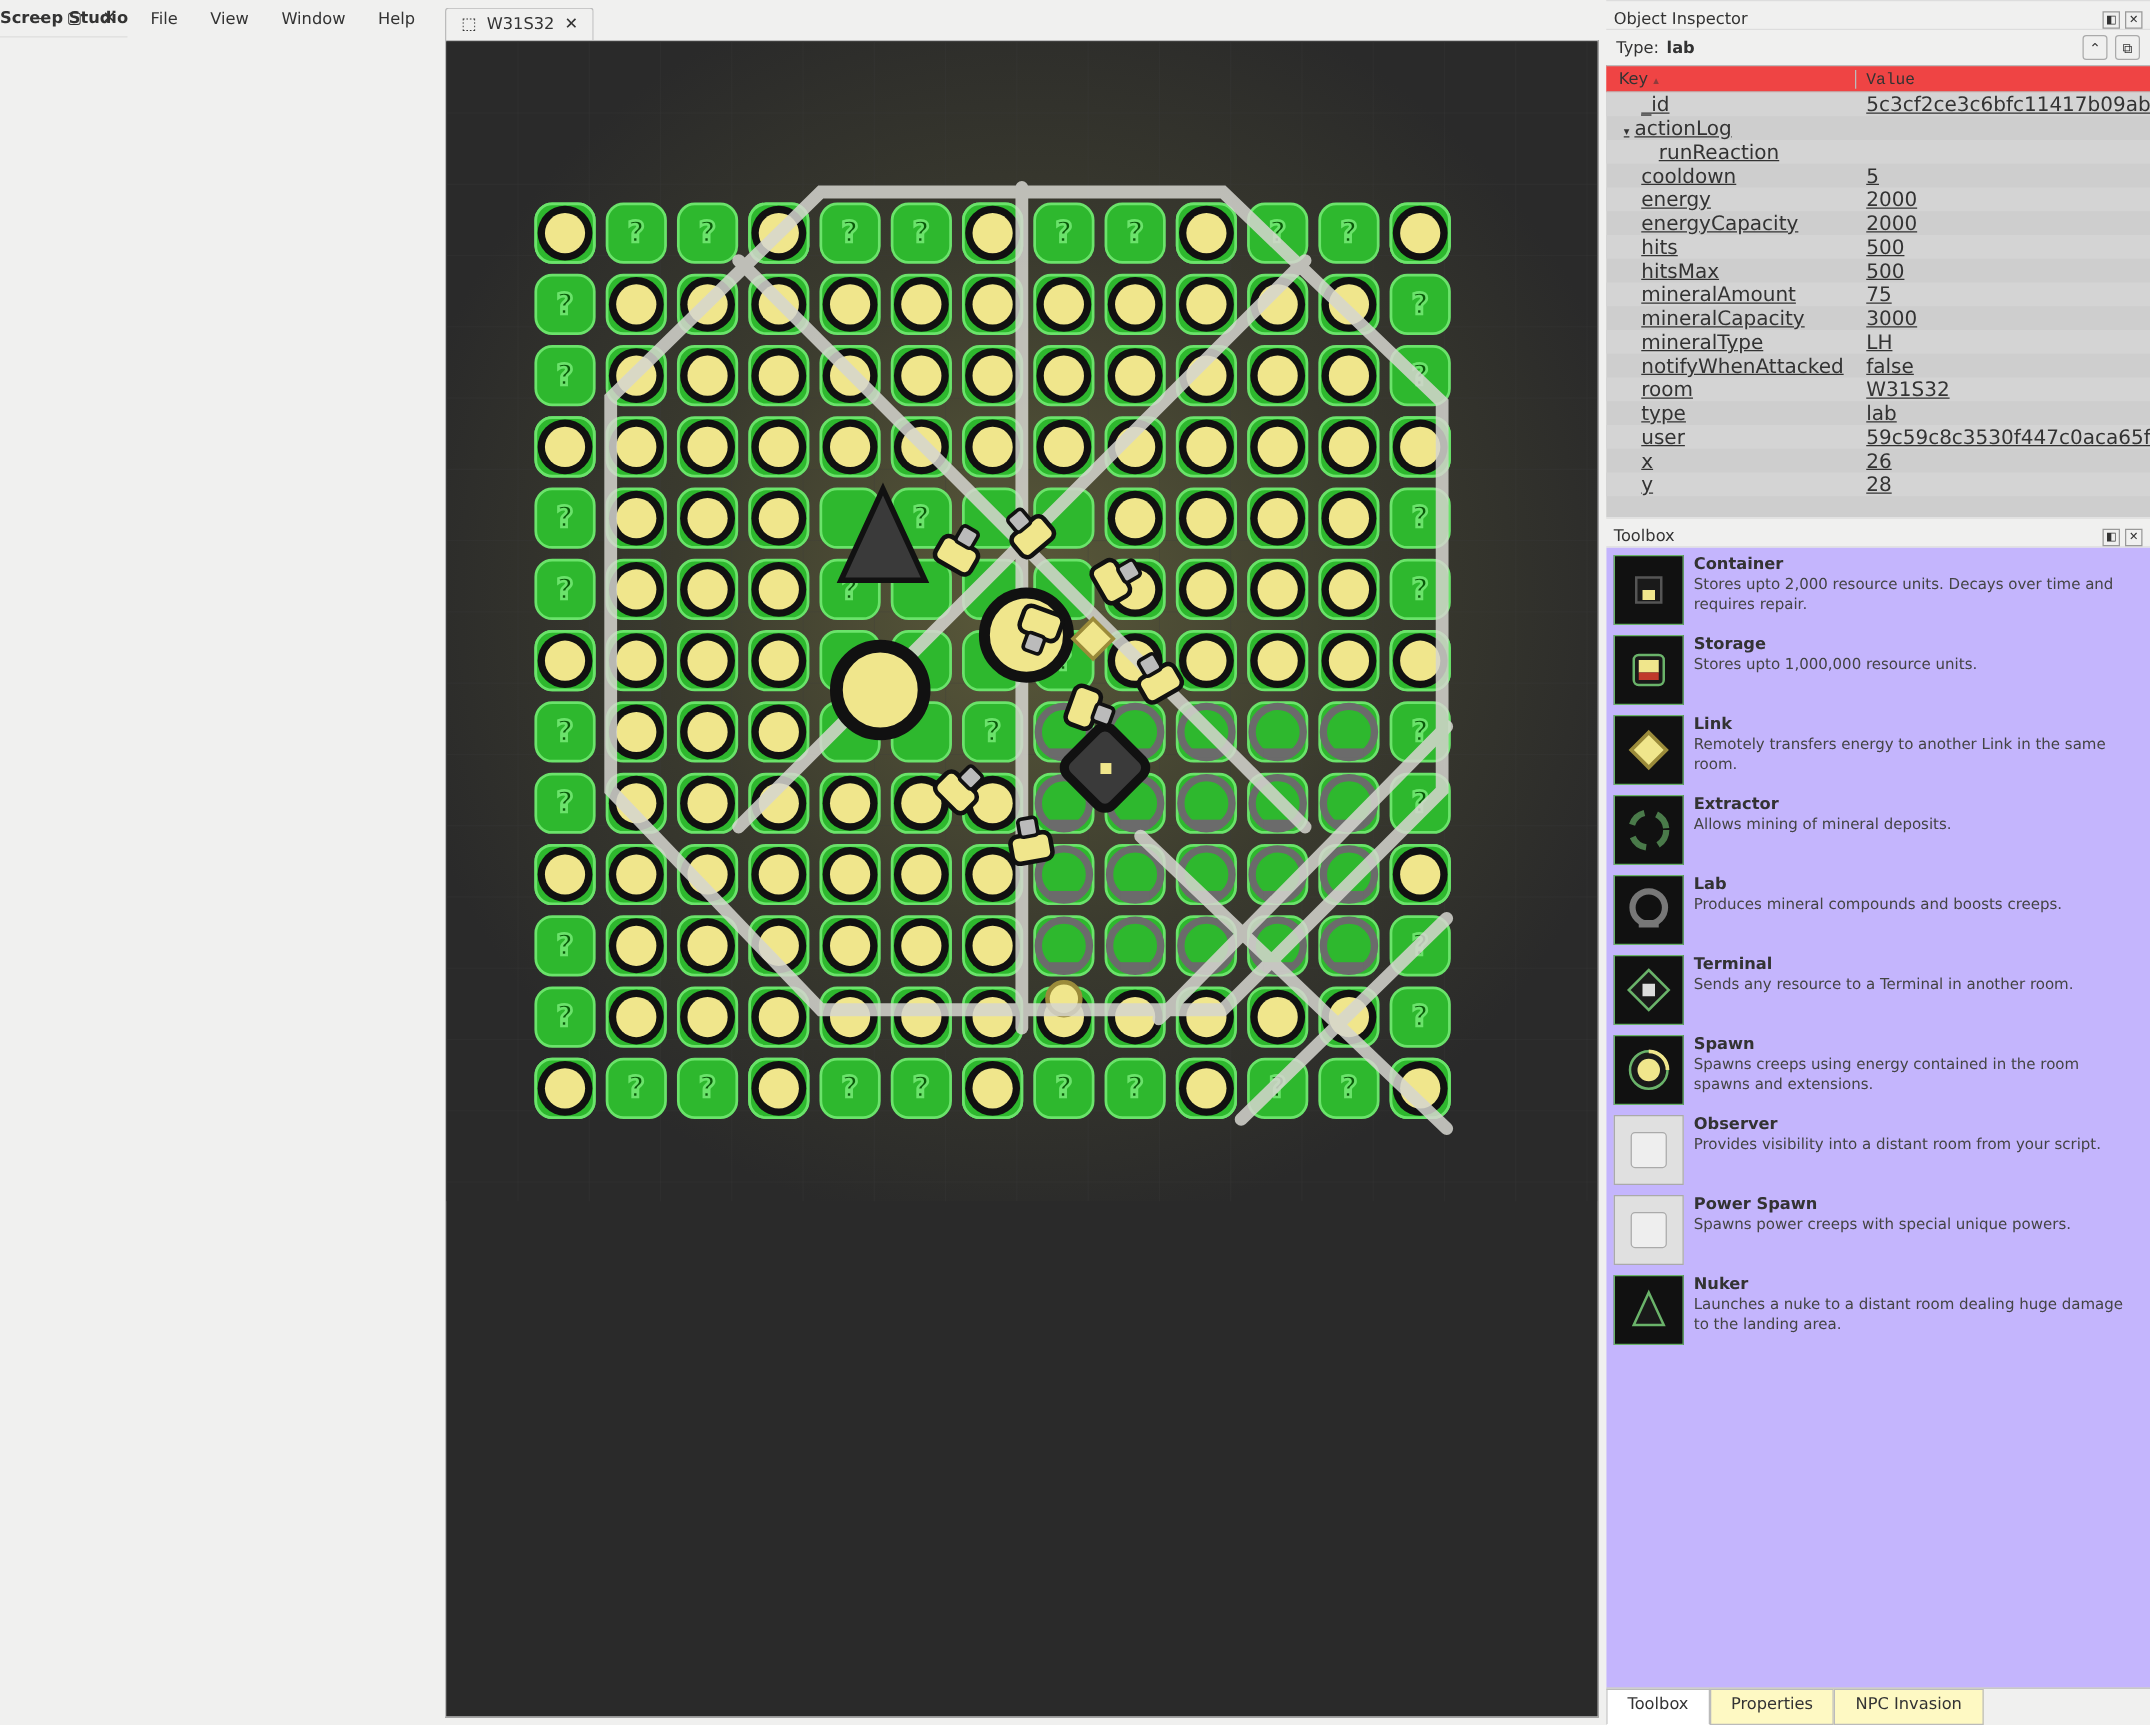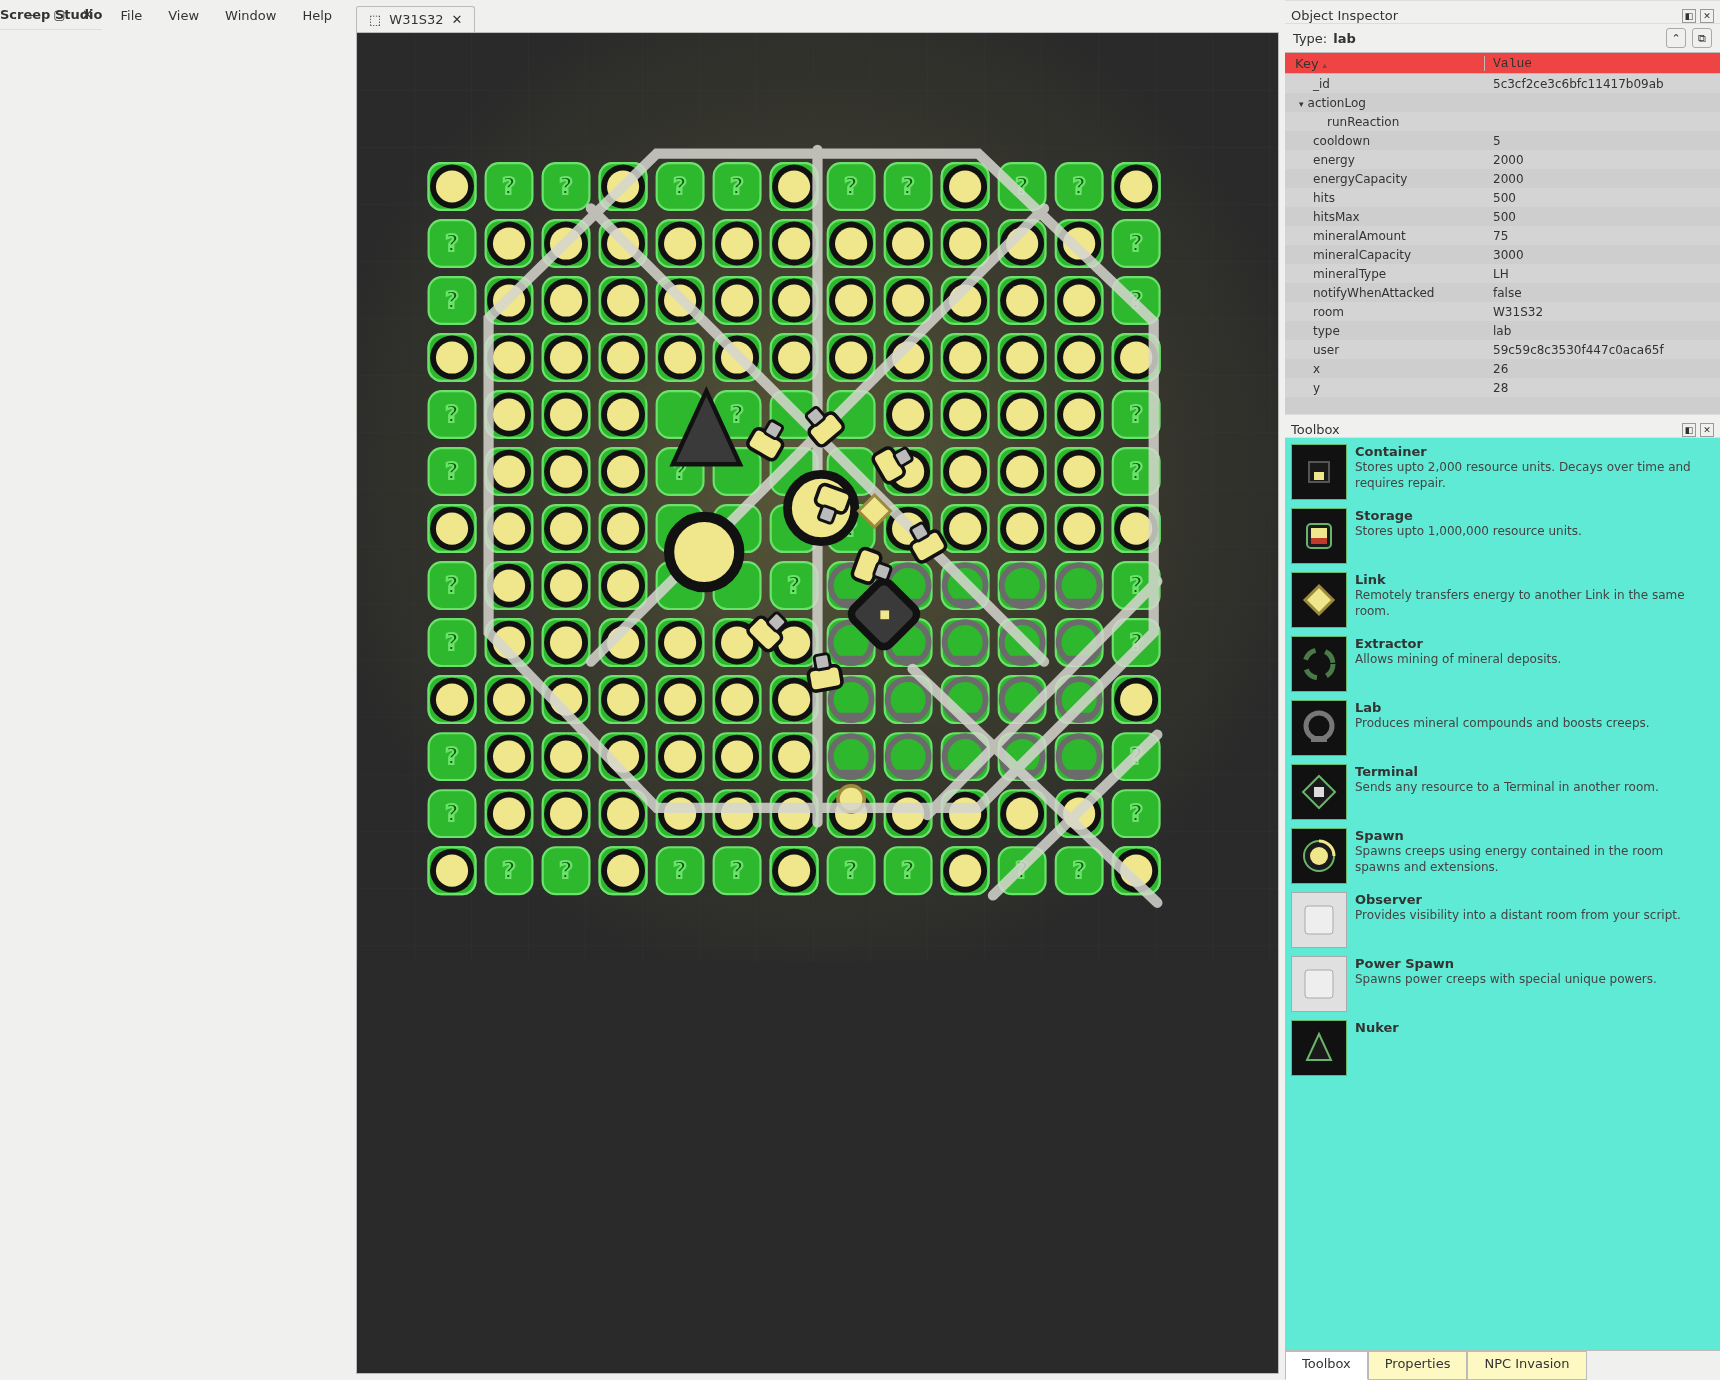--- a/index.html
+++ b/index.html
@@ -27,28 +27,28 @@
 .type-row { height:28px; display:flex; align-items:center; padding:0 8px; gap:6px;justify-content:center; }
 .type-row .lbl { font-size:13px; }
 .type-row .val { font-weight:bold; }
 .type-row .spacer { flex:1; }
 .type-row .btn { width:20px; height:20px; border:1px solid #aaa; border-radius:3px; display:flex; align-items:center; justify-content:center; font-size:11px; cursor:pointer; }
 .kv-header { display:flex; background:#ef4444; border-top:1px solid #bbb; border-bottom:1px solid #bbb; height:22px; align-items:center; }
 .kv-header .col-k { width:200px; padding-left:10px; border-right:1px solid #bbb; }
 .kv-header .col-v { flex:1; padding-left:8px;font-family:Liberation Mono, monospace; }
 .kv-header .sort { font-size:9px; opacity:.5; margin-left:4px; }
 .kv-body { background:#cecece; flex:1; min-height:340px; }
-.kv-row { display:flex; height:19px; align-items:center; font-size:12px; }
+.kv-row { display:flex; height:19px; align-items:center; font-size:16px;text-decoration:underline; }
 .kv-row:nth-child(odd){ background:#d4d4d4; }
 .kv-row .k { width:200px; padding-left:28px; white-space:nowrap; overflow:hidden; }
 .kv-row .v { flex:1; padding-left:8px; white-space:nowrap; overflow:hidden; }
 .kv-row.indent1 .k { padding-left:42px; }
 .kv-row.expand .k::before { content:"▾"; font-size:9px; position:relative; left:-14px; margin-right:-10px; }
 .tbox { flex:1; display:flex; flex-direction:column; overflow:hidden; }
-.tbox-list { flex:1; overflow-y:auto; background:#5eead4; padding:4px; }
+.tbox-list { flex:1; overflow-y:auto; background:#c4b5fd; padding:4px; }
 .tool { display:flex; gap:8px; padding:2px 4px 6px 2px; }
 .tool-icon { width:56px; height:56px; background:#111; border:1px solid #6ab36a; display:flex; align-items:center; justify-content:center; flex-shrink:0; }
 .tool-icon.grey { border-color:#aaa; background:#e0e0e0; }
 .tool-txt .name { font-weight:bold; font-size:13px; }
 .tool-txt .desc { font-size:12px; color:#444; line-height:1.35; }
 .bottom-tabs { height:30px; display:flex; border-top:1px solid #bbb; }
 .btab { border:1px solid #bbb; padding:4px 16px; font-size:13px; cursor:pointer; background:#fef9c3; }
 .btab.active { background:#fff; border-bottom:1px solid #fff; }
 
 .ti-svg{width:40px;height:40px;}
@@ -841,20 +841,21 @@
               </div>
             </div>
             <div class="tool">
               <div class="tool-icon">
                 <svg class="ti-svg" viewBox="0 0 40 40">
                   <polygon points="20,6 32,32 8,32" fill="#1a1a1a" stroke="#6ab36a" stroke-width="2"></polygon>
                 </svg>
               </div>
               <div class="tool-txt">
                 <div class="name">Nuker</div>
+                <div class="desc">Launches a nuke to a distant room dealing huge damage to the landing area.</div>
               </div>
             </div>
           </div>
         <div class="bottom-tabs">
           <div class="btab active">Toolbox</div>
           <div class="btab">Properties</div>
           <div class="btab">NPC Invasion</div>
         </div>
       </div>
     </div>

